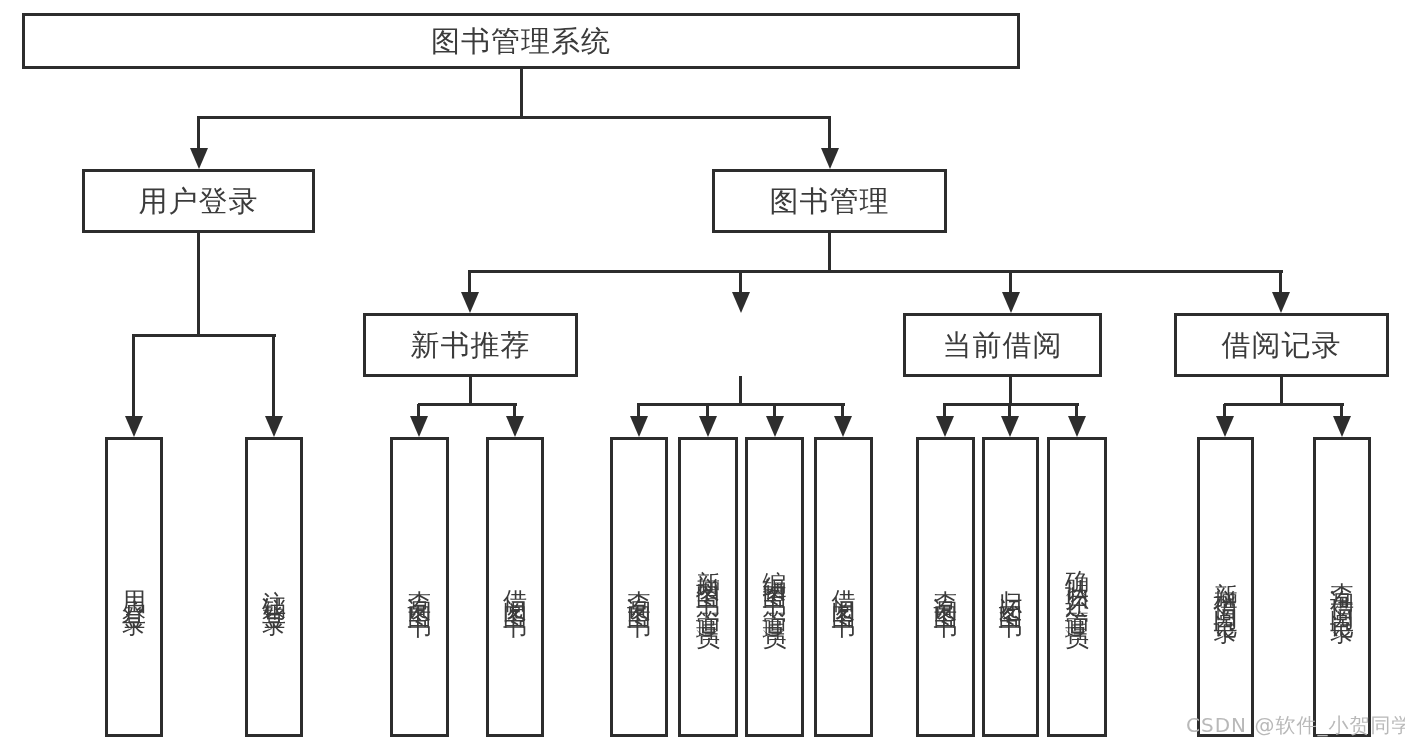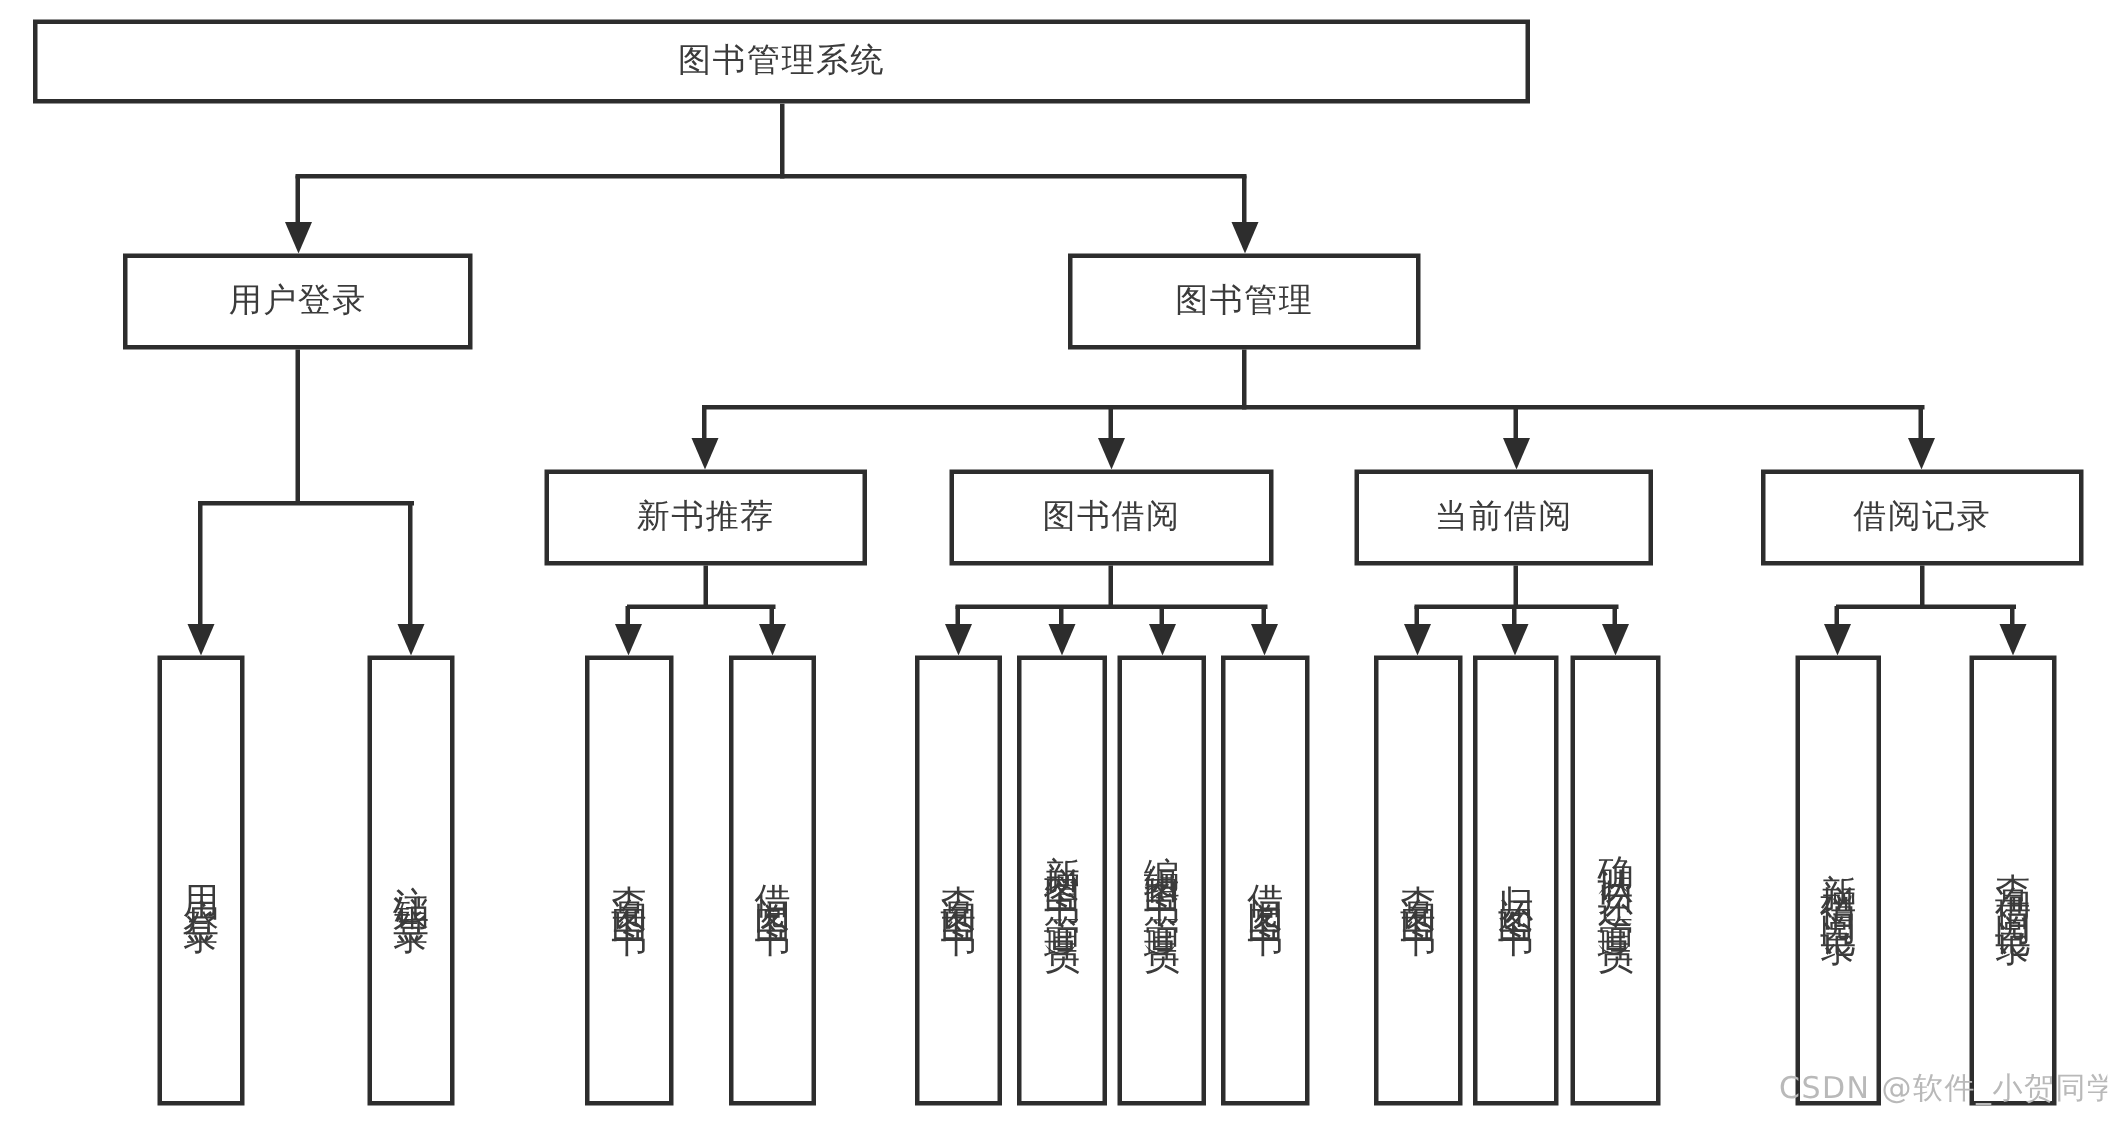--- a/index.html
+++ b/index.html
@@ -17,21 +17,21 @@
     overflow:hidden;
   }
   
   .node{
     position:absolute;
     box-sizing:border-box;
     border:3px solid var(--line);
     background:#fff;
     display:flex;align-items:center;justify-content:center;
     color:var(--text);
-    font-size:22px;
+    font-size:29px;
     line-height:1;
     white-space:nowrap;
   }
   .node .hlabel{letter-spacing:1px;}
   .vnode{font-size:24px;}
   .vnode .vlabel{
     writing-mode:vertical-rl;
     text-orientation:mixed;
     letter-spacing:8px;
     white-space:nowrap;
@@ -110,23 +110,20 @@
   <div class="node" style="left:82px;top:169px;width:233px;height:64px">
     <span class="hlabel">用户登录</span>
   </div>
   <div class="node" style="left:712px;top:169px;width:235px;height:64px">
     <span class="hlabel">图书管理</span>
   </div>
 
   <div class="node" style="left:363px;top:313px;width:215px;height:64px">
     <span class="hlabel">新书推荐</span>
   </div>
-  <div class="node" style="left:633px;top:313px;width:216px;height:64px">
-    <span class="hlabel">图书借阅</span>
-  </div>
   <div class="node" style="left:903px;top:313px;width:199px;height:64px">
     <span class="hlabel">当前借阅</span>
   </div>
   <div class="node" style="left:1174px;top:313px;width:215px;height:64px">
     <span class="hlabel">借阅记录</span>
   </div>
 
   <div class="node vnode" style="left:105px;top:437px;width:58px;height:300px">
     <span class="vlabel">用户登录</span>
   </div>

